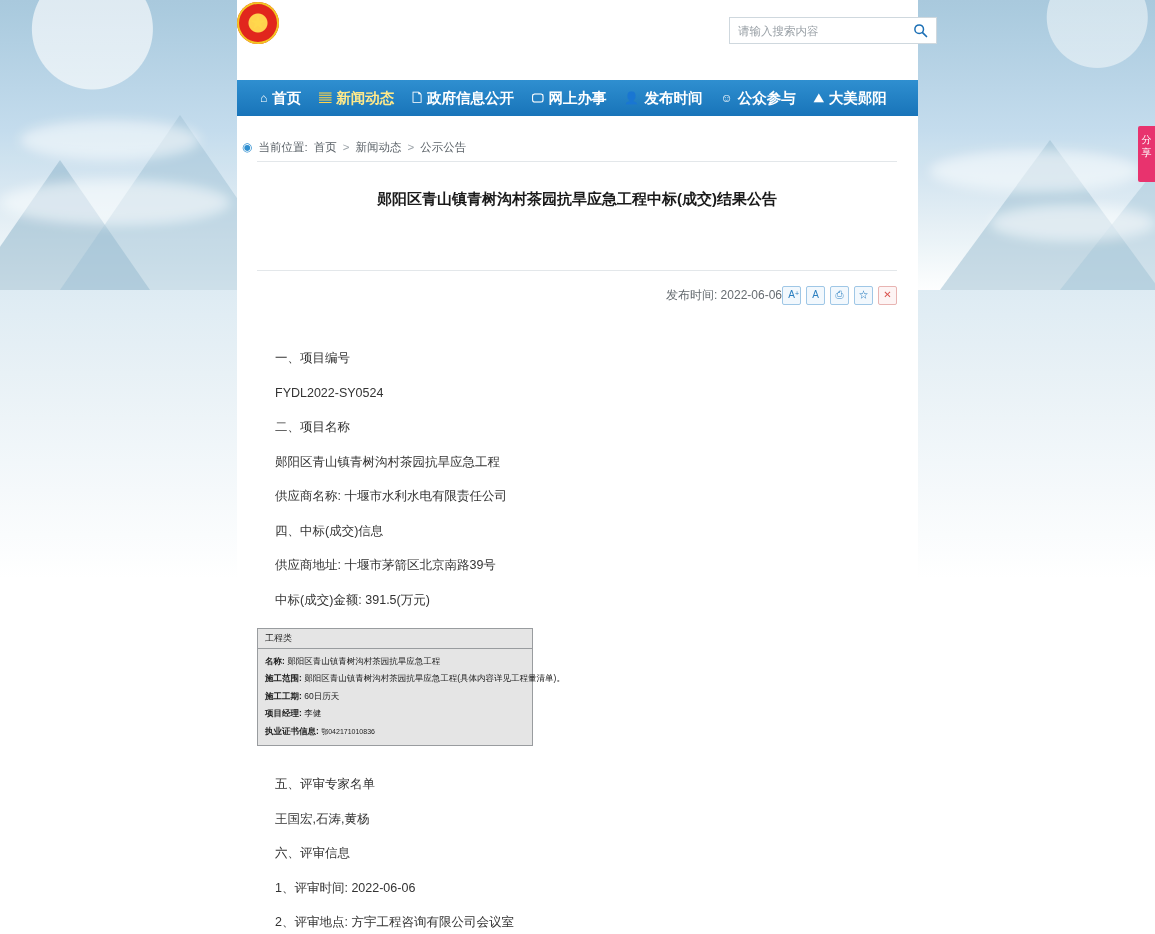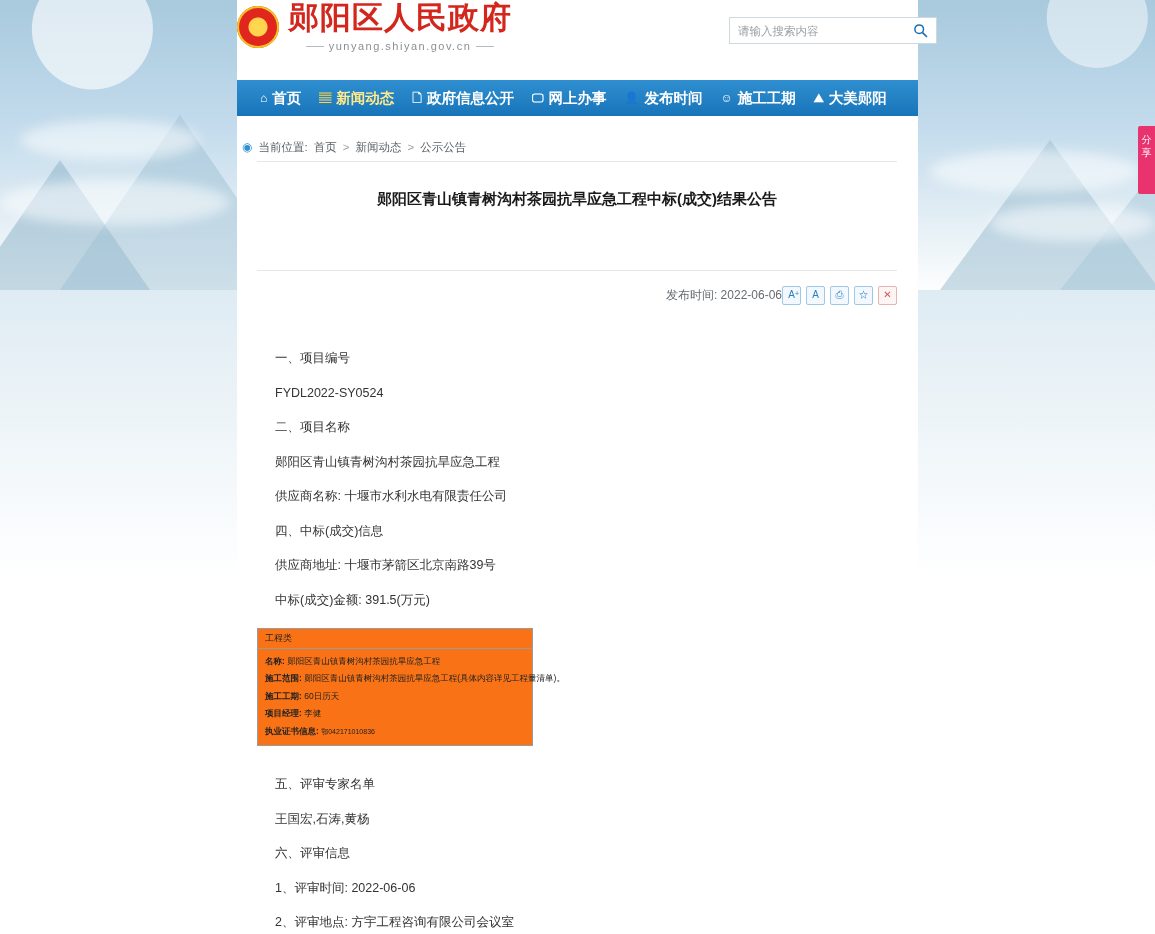--- a/index.html
+++ b/index.html
@@ -286,21 +286,21 @@
     margin: 0 0 22px 0;
     color: #333;
   }
 
   
   .inner-table {
     border: 1px solid #999c9f;
     width: 276px;
     margin: 0 0 10px 0;
     box-sizing: border-box;
-    background: #f97316;
+    background: #e5e5e5;
   }
   .it-head {
     border-bottom: 1px solid #999c9f;
     padding: 5px 7px;
     font-size: 9px;
     color: #222;
   }
   .it-body {
     padding: 7px 7px 8px 7px;
   }
@@ -323,21 +323,21 @@
     font-size: 12.5px;
     color: #333;
   }
 
   
   .share-tab {
     position: absolute;
     right: 0;
     top: 126px;
     width: 17px;
-    height: 68px;
+    height: 56px;
     background: #e8336e;
     color: #ffffff;
     font-size: 10px;
     line-height: 1.25;
     text-align: center;
     padding-top: 8px;
     box-sizing: border-box;
     cursor: pointer;
     border-radius: 2px 0 0 2px;
   }
@@ -357,26 +357,20 @@
     <div class="cloud c4"></div>
   </div>
 </div>
 
 <div class="site"></div>
 
 <div class="site-header">
 
   <div class="logo-block">
     <div class="emblem"></div>
-    <div>
-      <div class="gov-title">郧阳区人民政府</div>
-      <div class="gov-domain">
-        <span class="rule"></span><span>yunyang.shiyan.gov.cn</span><span class="rule"></span>
-      </div>
-    </div>
   </div>
 
   <div class="top-links"></div>
 
   <div class="search-wrap">
     <input class="search-input" type="text" placeholder="请输入搜索内容" style="">
     <button class="search-btn">
       <svg width="15" height="15" viewBox="0 0 16 16">
         <circle cx="6.6" cy="6.6" r="4.6" fill="none" stroke="#1b6fb5" stroke-width="1.6"></circle>
         <line x1="10.2" y1="10.2" x2="14.4" y2="14.4" stroke="#1b6fb5" stroke-width="1.8" stroke-linecap="round"></line>
@@ -401,21 +395,21 @@
   <div class="nav-item">
     <span class="nav-ico">🖵</span>
     <span>网上办事</span>
   </div>
   <div class="nav-item">
     <span class="nav-ico">👤</span>
     <span>发布时间</span>
   </div>
   <div class="nav-item">
     <span class="nav-ico">☺</span>
-    <span>施工工期</span>
+    <span>公众参与</span>
   </div>
   <div class="nav-item">
     <span class="nav-ico">⛰</span>
     <span>大美郧阳</span>
   </div>
 </div>
 
 <div class="crumb">
   <span class="pin">◉</span>
   <span>当前位置:</span>

